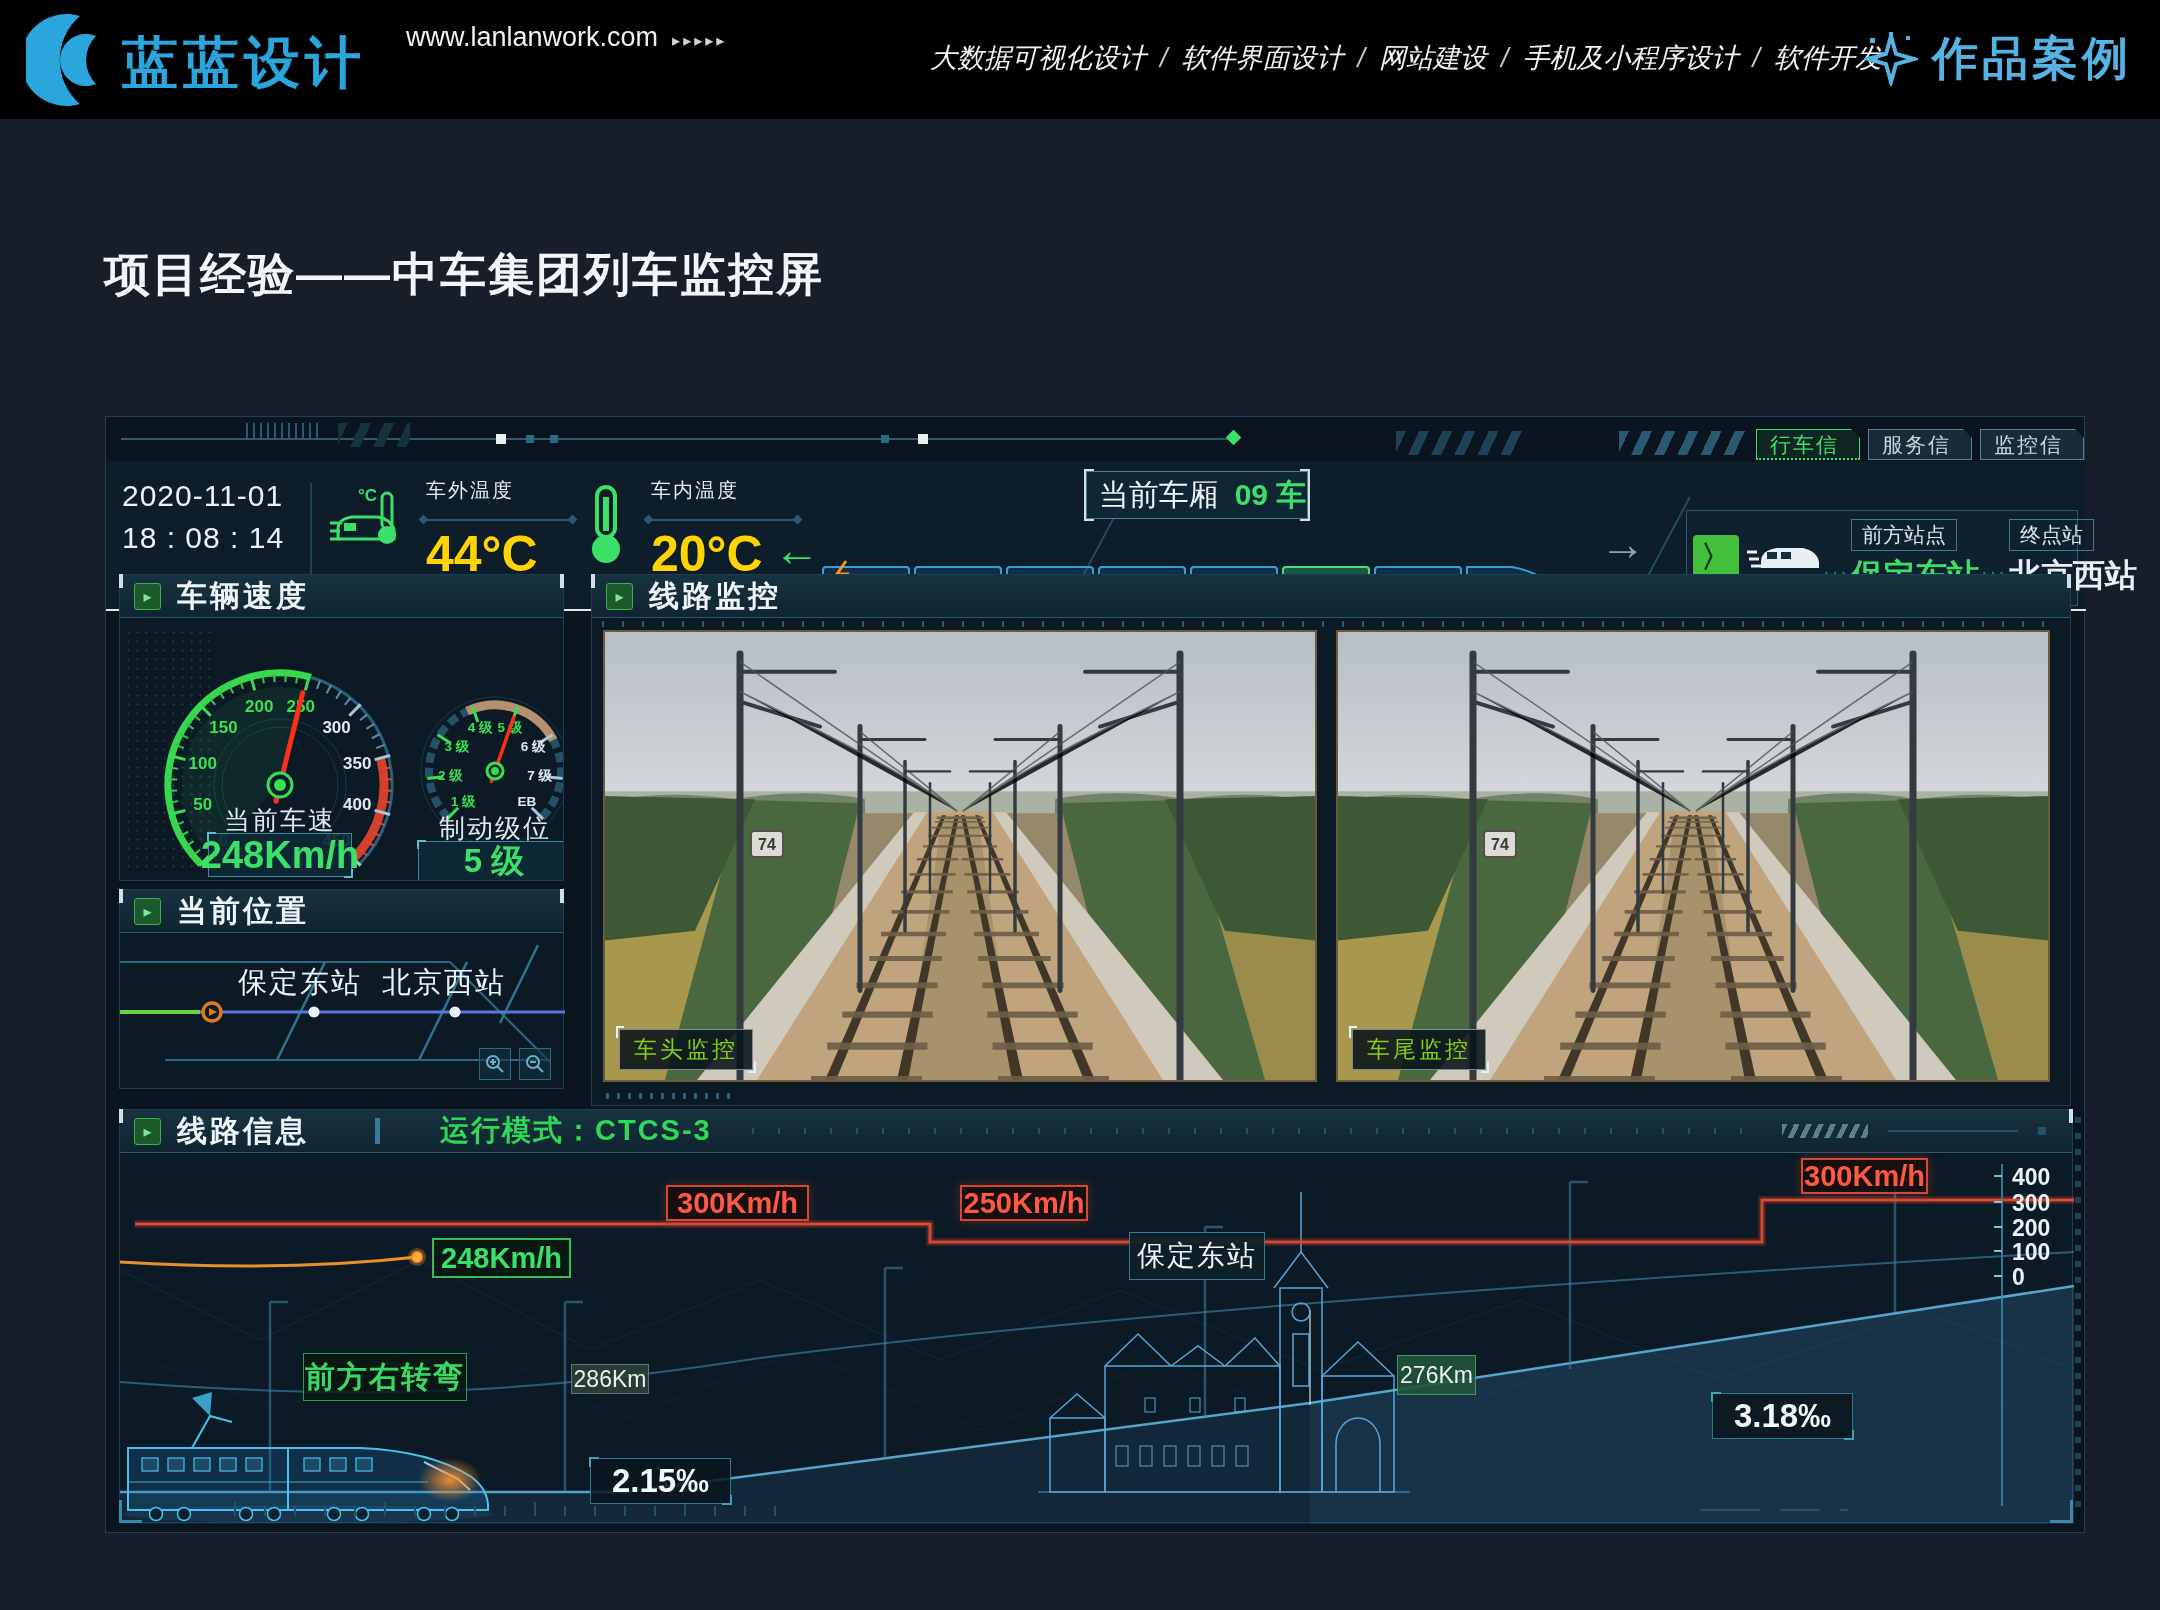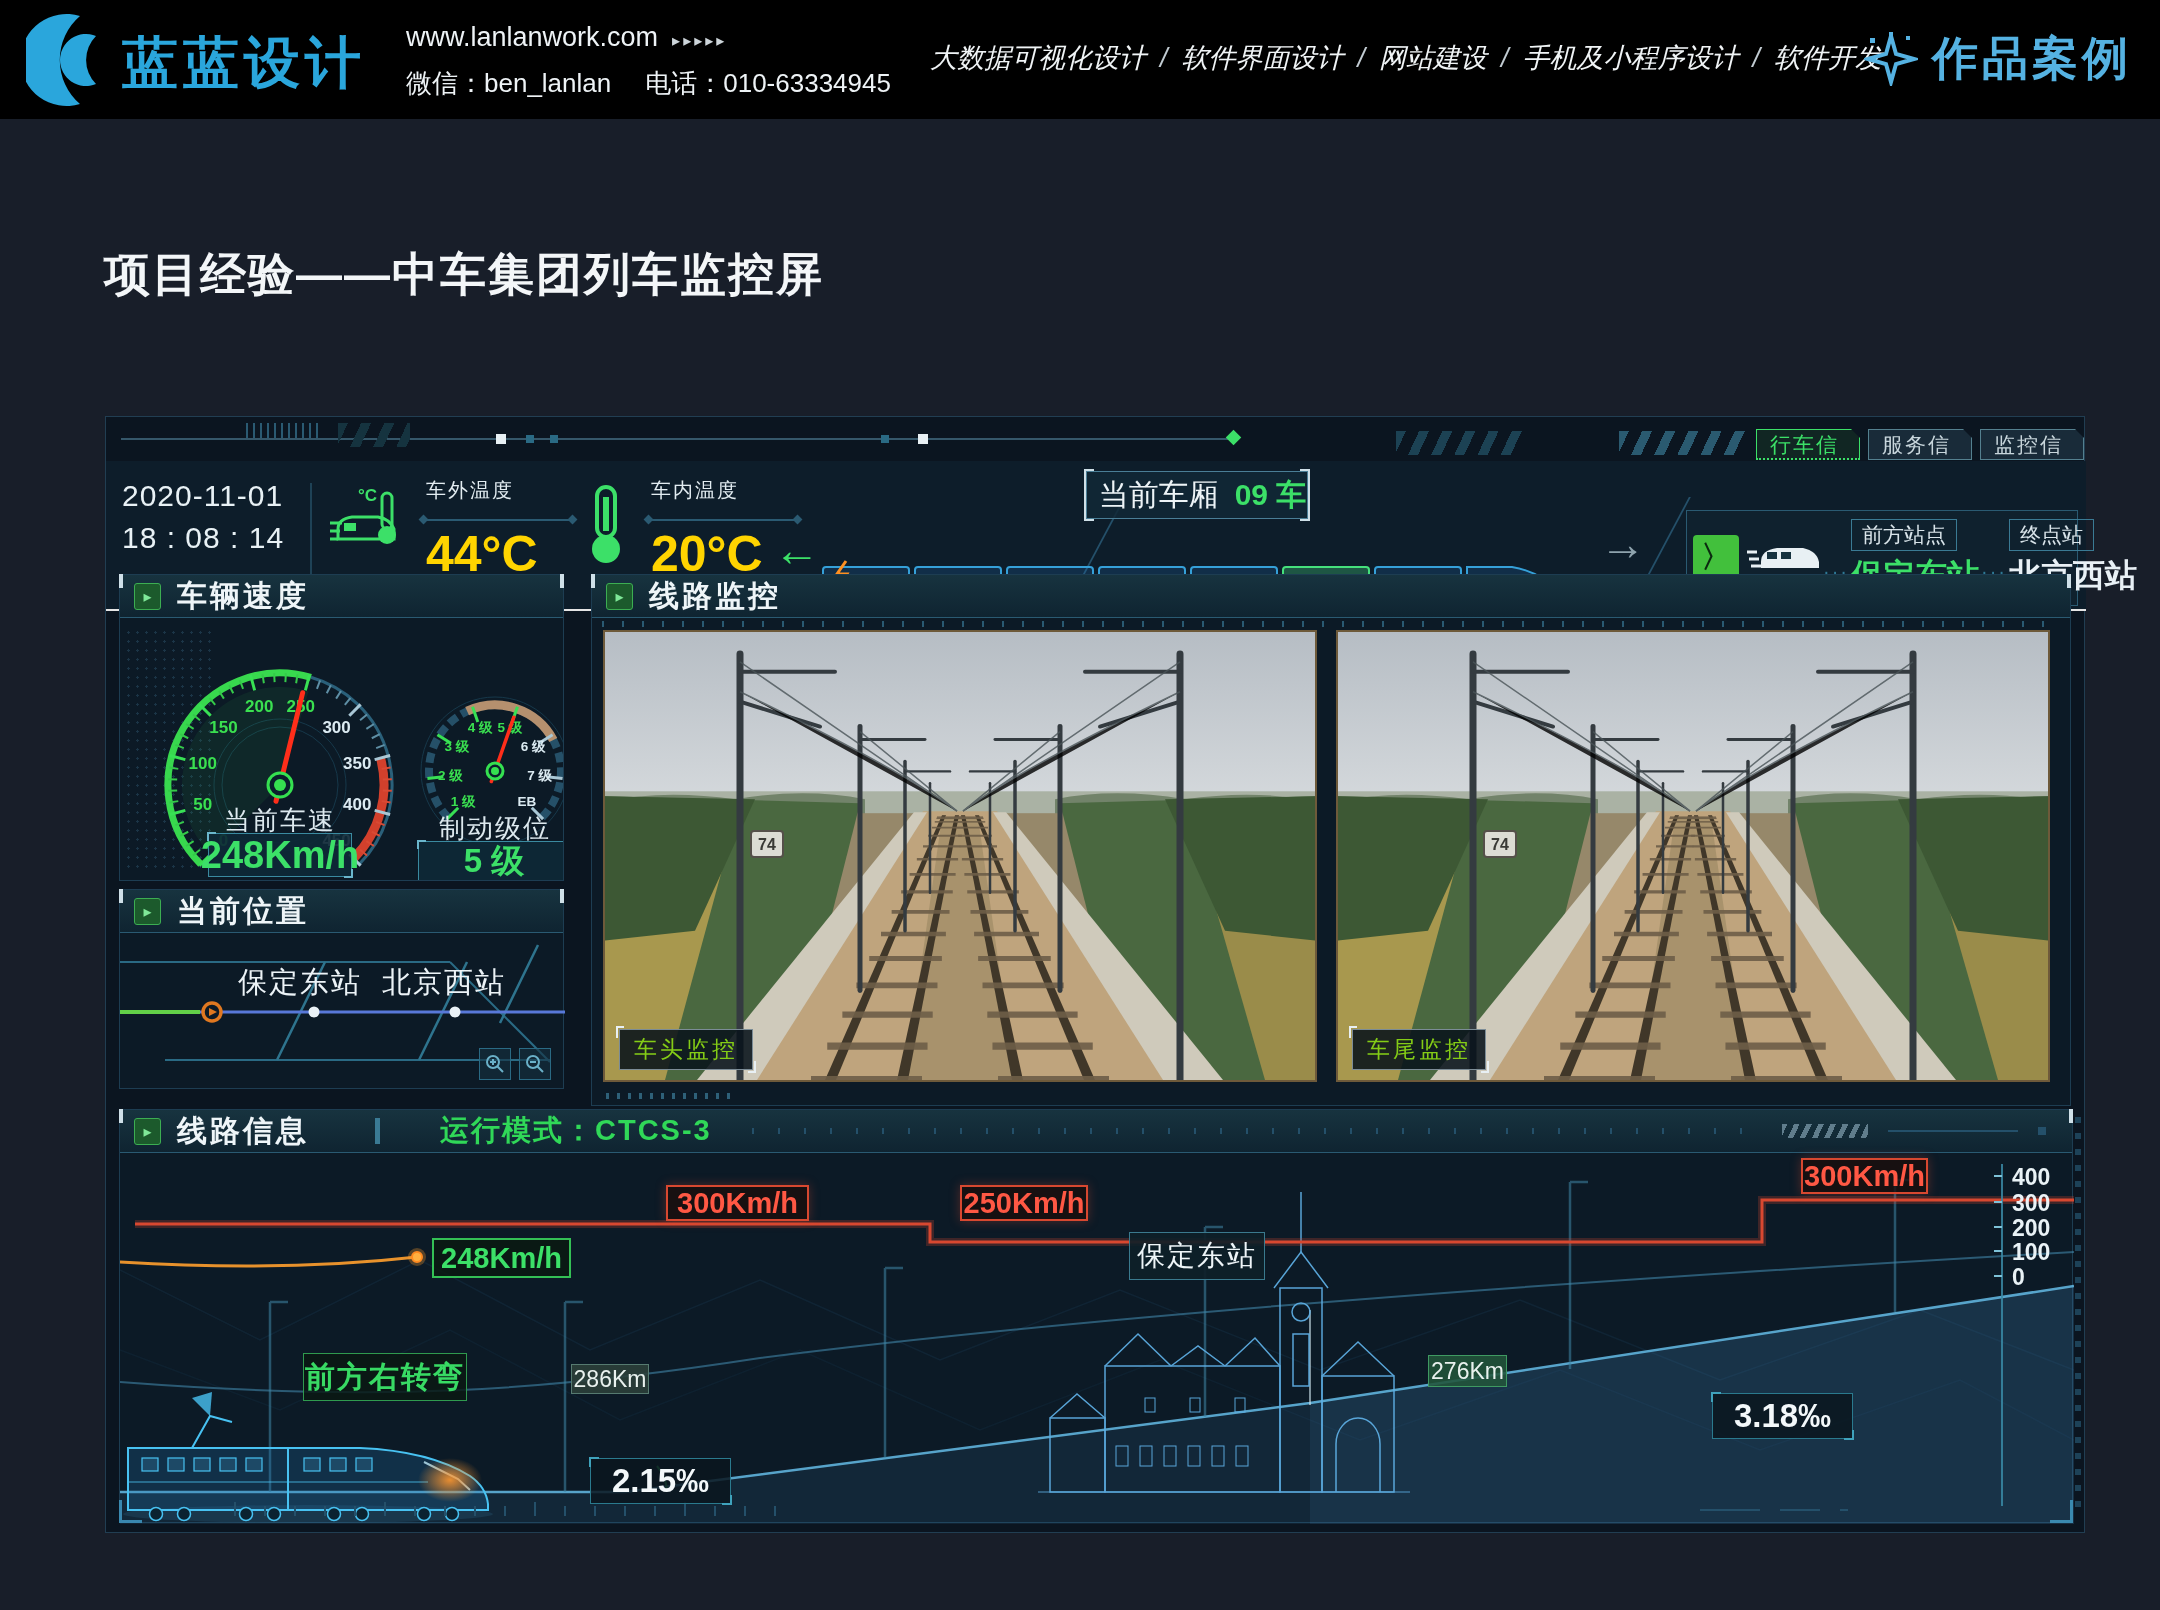--- a/index.html
+++ b/index.html
@@ -137,23 +137,20 @@
 <body>
 
 <div class="site-header">
   <svg class="logo-mark" width="92" height="96" viewBox="0 0 92 96">
     <path d="M54 4 A46 46 0 1 0 54 92 A58 58 0 0 1 54 4 Z" fill="#2aa6dc"></path>
     <path d="M70 24 A26 26 0 1 0 70 72 A34 34 0 0 1 70 24 Z" fill="#2aa6dc"></path>
   </svg>
   <div class="logo-text">蓝蓝设计</div>
   <div class="hdr-url">
     <span>www.lanlanwork.com</span><span class="arrows">▸▸▸▸▸</span>
-  </div>
-  <div class="hdr-contact">
-    <span>微信：ben_lanlan</span><span>电话：010-63334945</span>
   </div>
   <nav class="site-nav"><span>大数据可视化设计</span><span class="sep">/</span><span>软件界面设计</span><span class="sep">/</span><span>网站建设</span><span class="sep">/</span><span>手机及小程序设计</span><span class="sep">/</span><span>软件开发</span></nav>
   <div class="portfolio">
     <svg width="54" height="54" viewBox="0 0 54 54">
       <path d="M27 4 L32 22 L50 27 L32 32 L27 50 L22 32 L4 27 L22 22 Z" fill="none" stroke="#55b2e2" stroke-width="4"></path>
       <rect x="6" y="6" width="5" height="5" fill="#55b2e2"></rect>
       <rect x="42" y="4" width="4" height="4" fill="#55b2e2"></rect>
       <rect x="25" y="0" width="4" height="4" fill="#55b2e2"></rect>
     </svg>
     <span class="p-label">作品案例</span>
@@ -644,21 +641,21 @@
           </g>
         <path d="M1580 360 H1640 M1660 360 H1700 M1720 360 H1728" stroke="#24506a" stroke-width="2"></path>
       </svg>
 
       <div class="tag limit" style="left:546px;top:35px;width:143px;height:36px">300Km/h</div>
       <div class="tag limit" style="left:840px;top:35px;width:128px;height:36px">250Km/h</div>
       <div class="tag limit" style="left:1681px;top:8px;width:127px;height:36px">300Km/h</div>
       <div class="tag cur-speed" style="left:312px;top:88px;width:139px;height:40px">248Km/h</div>
       <div class="tag warn" style="left:183px;top:203px;width:164px;height:48px">前方右转弯</div>
       <div class="tag km" style="left:451px;top:214px;width:78px;height:30px">286Km</div>
-      <div class="tag km km276" style="left:1308px;top:205px;width:79px;height:32px">276Km</div>
+      <div class="tag km km276" style="left:1277px;top:205px;width:79px;height:40px">276Km</div>
       <div class="tag station-tag" style="left:1009px;top:82px;width:136px;height:48px">保定东站</div>
       <div class="tag grade" style="left:470px;top:308px;width:141px;height:46px">2.15‰</div>
       <div class="tag grade" style="left:1592px;top:243px;width:141px;height:46px">3.18‰</div>
       <div class="axis-lab" style="left:1892px;top:14px">400</div>
       <div class="axis-lab" style="left:1892px;top:40px">300</div>
       <div class="axis-lab" style="left:1892px;top:65px">200</div>
       <div class="axis-lab" style="left:1892px;top:89px">100</div>
       <div class="axis-lab" style="left:1892px;top:114px">0</div>
     </div>
   </div>

